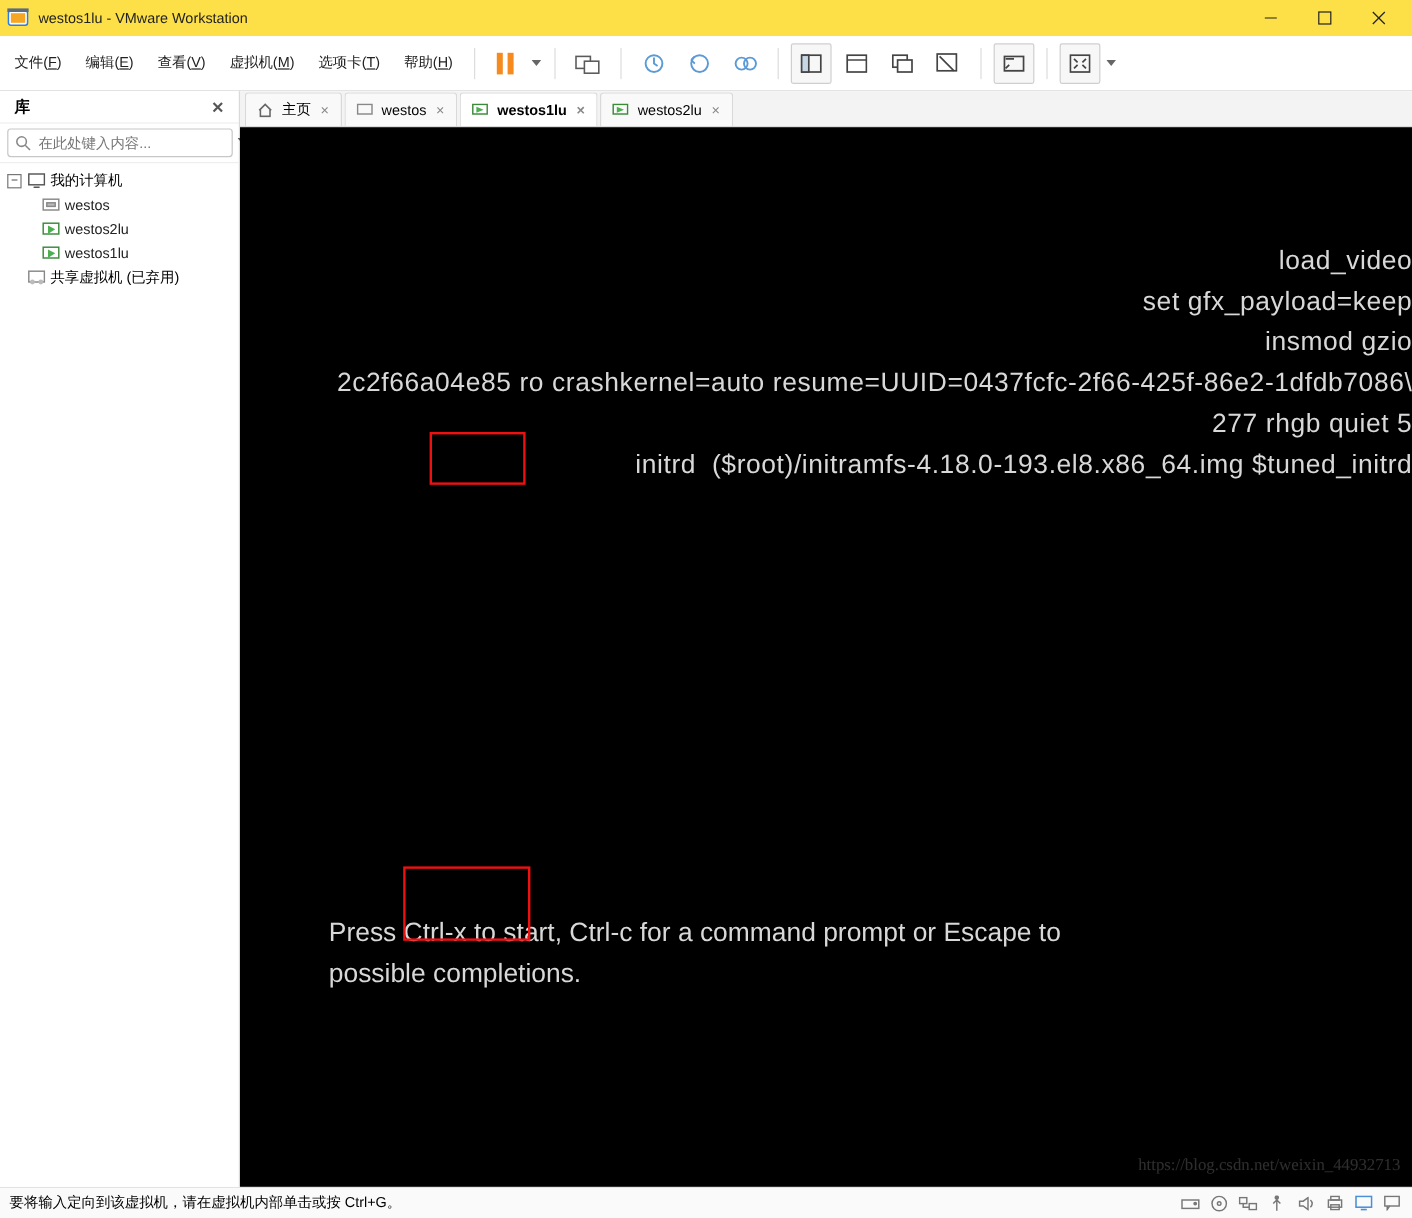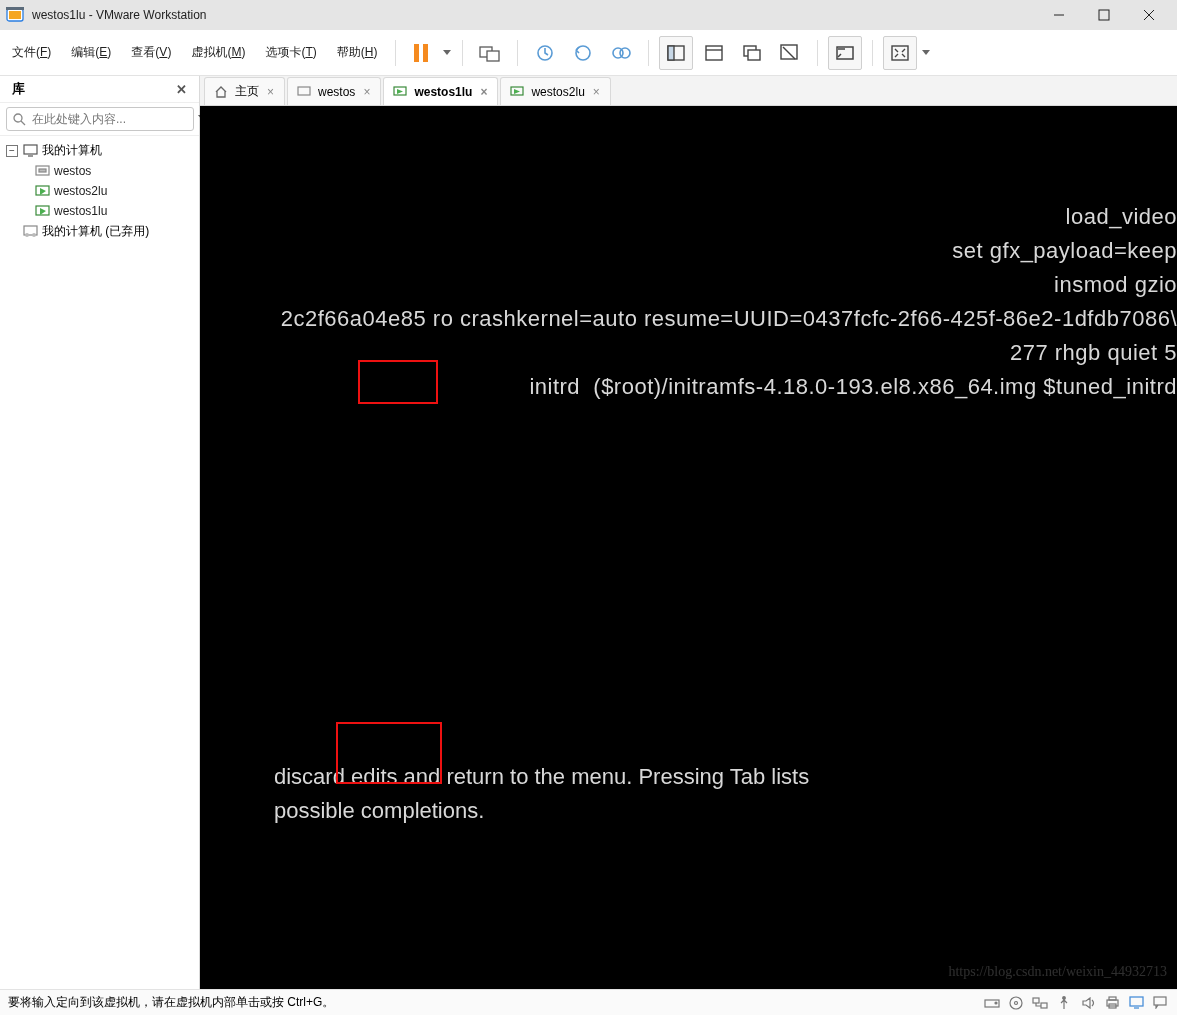--- a/index.html
+++ b/index.html
@@ -1,19 +1,19 @@
 <!DOCTYPE html>
 <html><head>
 <meta charset="utf-8">
 <style>
   * { margin: 0; padding: 0; box-sizing: border-box; font-family: "Microsoft YaHei", Tahoma, sans-serif; }
   html, body { width: 1177px; height: 1015px; background: #fff; overflow: hidden; }
 
   
-  .titlebar { height: 30px; display: flex; align-items: center; padding: 0 6px; background: #e5e5e5; justify-content: space-between; }
+  .titlebar { height: 30px; display: flex; align-items: center; padding: 0 6px; background: #fde047; justify-content: space-between; }
   .titlebar-left { display: flex; align-items: center; gap: 8px; }
   .titlebar-left .app-icon { width: 18px; height: 18px; }
   .titlebar-title { font-size: 12px; color: #222; }
   .win-controls { display: flex; gap: 0; }
   .win-controls > div { width: 45px; height: 28px; display: flex; align-items: center; justify-content: center; }
   .win-controls svg { stroke: #222; }
 
   
   .menubar-row { height: 46px; border-bottom: 1px solid #e3e3e3; display: flex; align-items: center; }
   .menubar { display: flex; align-items: center; gap: 0; padding: 0 2px; height: 100%; }
@@ -252,21 +252,21 @@
         <span>westos1lu</span>
       </div>
       <div class="tree-row l1" style="padding-left:22px">
         <span class="ticon">
             <svg width="15" height="13" fill="none" stroke="#888" stroke-width="1.2">
               <rect x="1" y="1" width="13" height="9"></rect>
               <circle cx="4" cy="10" r="2" fill="#bbb" stroke="none"></circle>
               <circle cx="11" cy="10" r="2" fill="#bbb" stroke="none"></circle>
             </svg>
           </span>
-        <span>我的计算机 (已弃用)</span>
+        <span>共享虚拟机 (已弃用)</span>
       </div>
     </div>
   </div>
 
   <div class="main">
     <div class="tabstrip">
       <div class="tab">
         <span class="ticon">
             <svg width="14" height="13" fill="none" stroke="#666" stroke-width="1.3">
               <path d="M2 7 L7 2 L12 7 M3 6 v6 h8 v-6"></path>
@@ -310,21 +310,21 @@
       <div class="console-inner">
         <div>load_video</div>
         <div>set gfx_payload=keep</div>
         <div>insmod gzio</div>
         <div>2c2f66a04e85 ro crashkernel=auto resume=UUID=0437fcfc-2f66-425f-86e2-1dfdb7086\</div>
         <div>277 rhgb quiet 5</div>
         <div>initrd  ($root)/initramfs-4.18.0-193.el8.x86_64.img $tuned_initrd</div>
       </div>
       <div class="hl" style="left:158px; top:254px; width:80px; height:44px;"></div>
       <div class="prompt-block">
-        <div>discard edits and return to the menu. Pressing Tab lists</div>
+        <div>Press Ctrl-x to start, Ctrl-c for a command prompt or Escape to</div>
         <div>possible completions.</div>
       </div>
       <div class="hl" style="left:136px; top:616px; width:106px; height:62px;"></div>
       <div class="watermark">https://blog.csdn.net/weixin_44932713</div>
     </div>
   </div>
 </div>
 
 <div class="statusbar">
   <span>要将输入定向到该虚拟机，请在虚拟机内部单击或按 Ctrl+G。</span>

